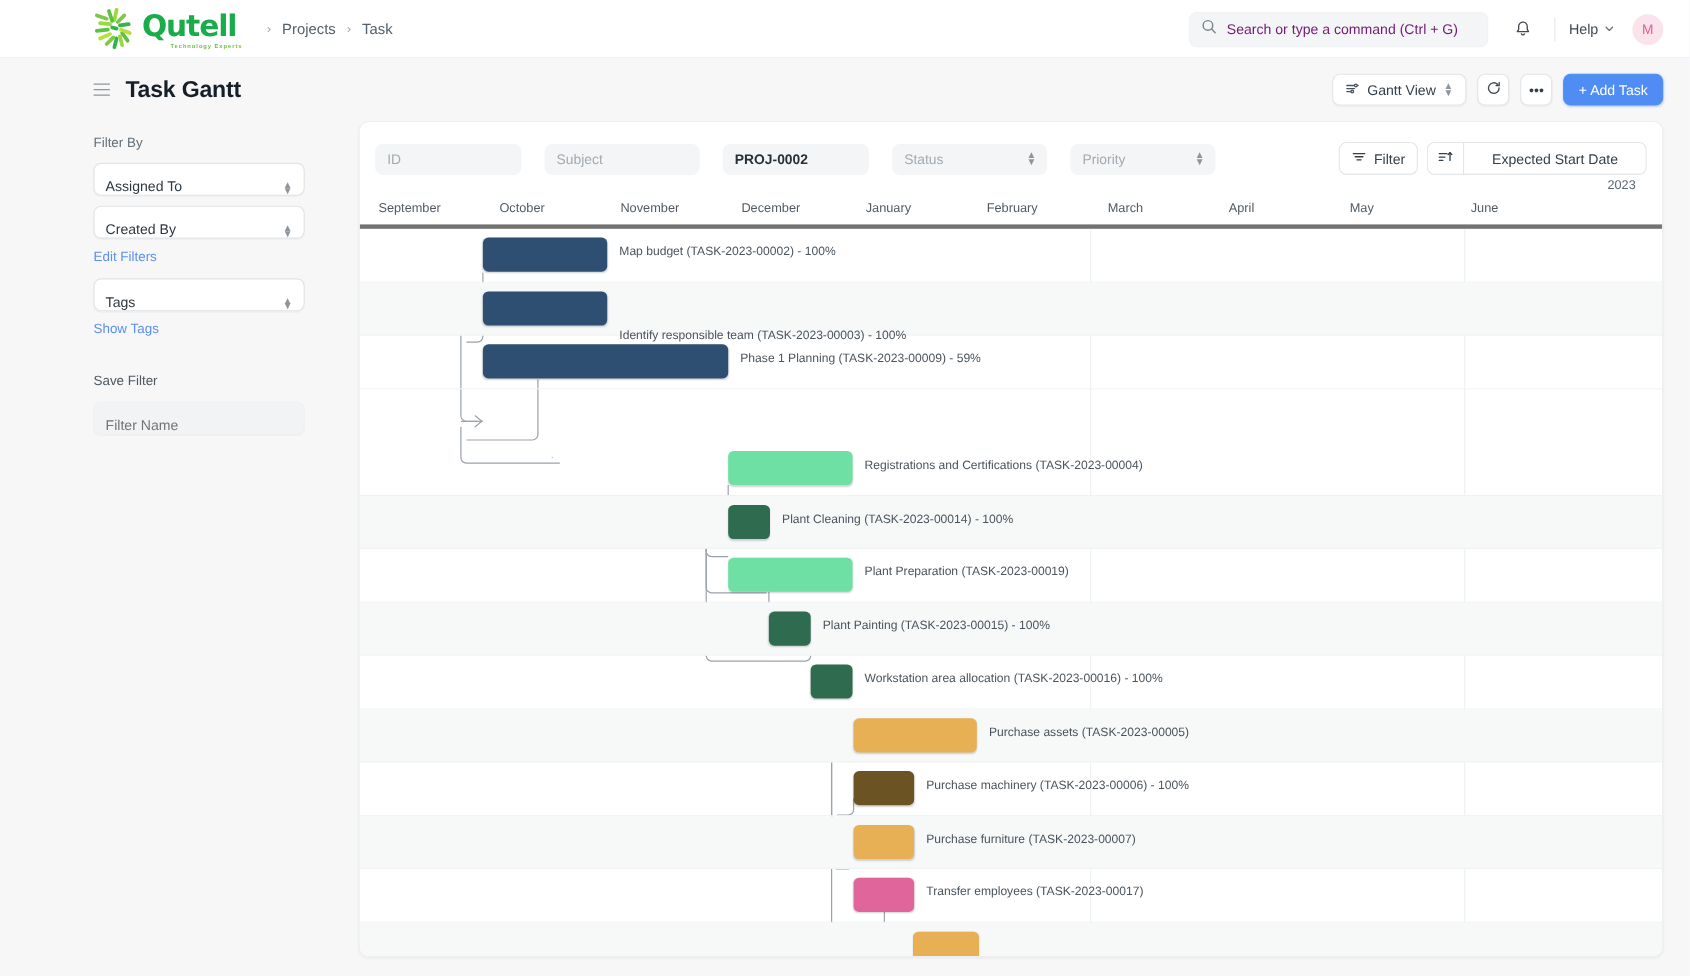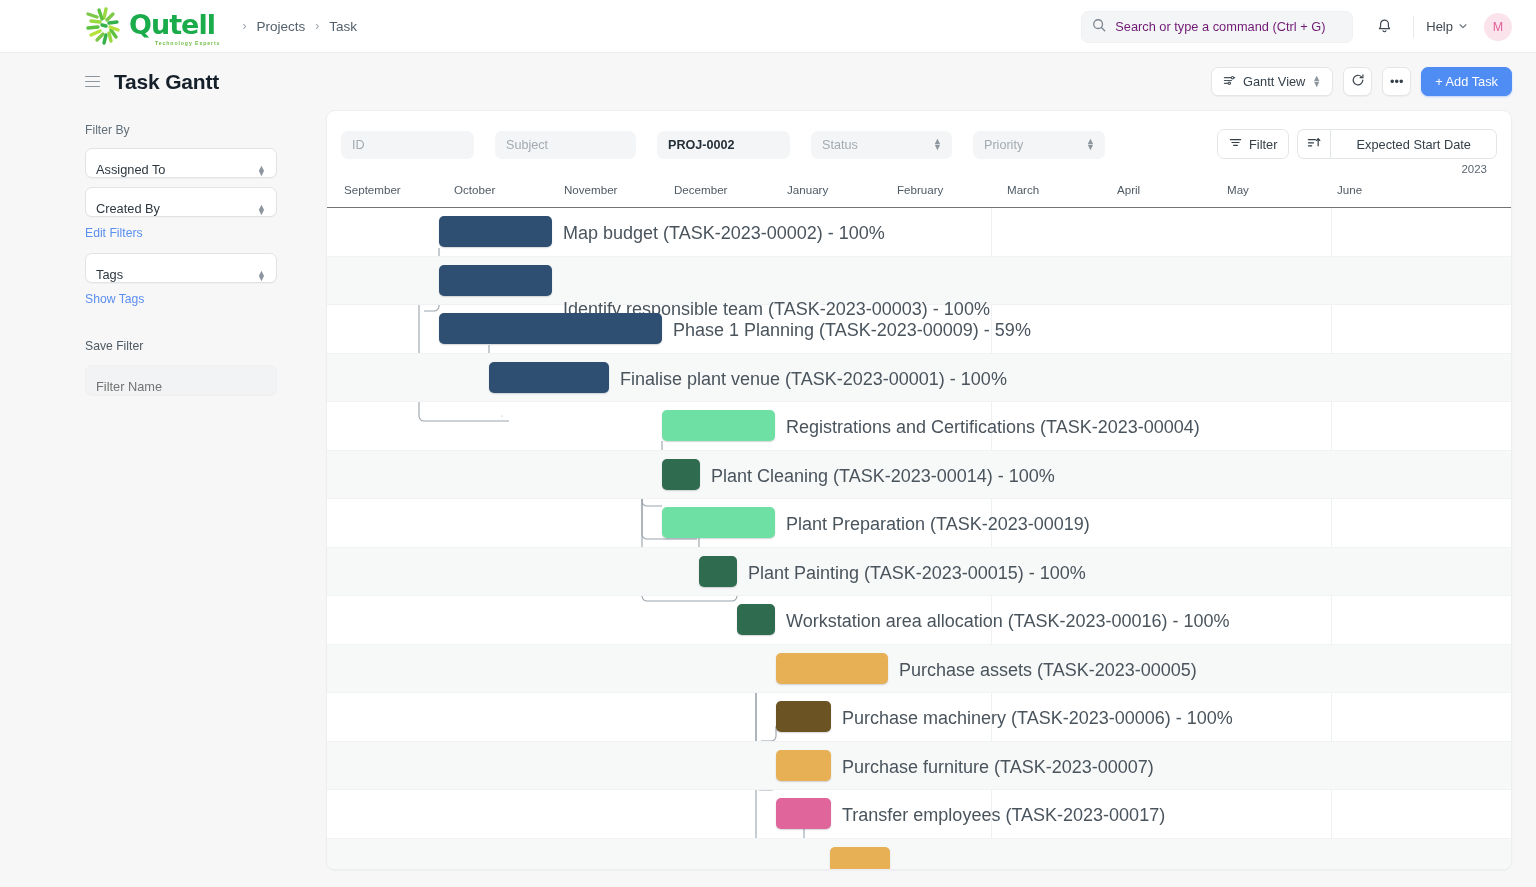--- a/index.html
+++ b/index.html
@@ -122,38 +122,38 @@
   .sortgroup .l { border-radius: 7px 0 0 7px; border-right: 0; padding: 0 9px; }
   .sortgroup .r { border-radius: 0 7px 7px 0; padding: 0 25px; }
 
   
   .tl { position: relative; }
   .year {
     height: 24px; position: relative; font-size: 11.5px; color: #5b6672;
   }
   .year span { position: absolute; right: 24px; top: 4px; }
   .months {
-    height: 25px; position: relative; border-bottom: 1px solid #737373; text-decoration: underline;
+    height: 25px; position: relative; border-bottom: 4px solid #737373; text-decoration: underline;
   }
   .months .m {
     position: absolute; top: 0; font-size: 11.6px; color: #4f5a64; white-space: nowrap;
   }
   .grid-area { position: relative; height: 663px; overflow: hidden; }
   .vline { position: absolute; top: 0; bottom: 0; width: 1px; background: #eef0f1; }
   .row {
     position: absolute; left: 0; right: 0; height: 48.5px;
     border-bottom: 1px solid #f1f2f3;
   }
   .row.alt { background: #f7f8f8; }
   .bar {
     position: absolute; height: 31px; top: 8px; border-radius: 5px;
     box-shadow: 0 1px 1.5px rgba(16,24,40,.18);
   }
   .blabel {
-    position: absolute; top: 15px; font-size: 18px; color: #4a545d; white-space: nowrap;
+    position: absolute; top: 15px; font-size: 11px; color: #4a545d; white-space: nowrap;
   }
   .conn { position: absolute; pointer-events: none; overflow: visible; }
 </style>
 </head>
 <body>
 
 <div class="navbar">
   <div class="brand">
     <div class="logo-mark">
       <svg width="46" height="40" viewBox="0 0 46 40">
@@ -403,24 +403,20 @@
             <div class="blabel" style="left: 236px;">Map budget (TASK-2023-00002) - 100%</div>
           </div>
           <div class="row alt" style="top: 48.5px;">
             <div class="bar" style="left: 112px; width: 113px; background: rgb(46, 79, 114);"></div>
             <div class="blabel" style="left: 236px; margin-top: 27px;">Identify responsible team (TASK-2023-00003) - 100%</div>
           </div>
           <div class="row" style="top: 97px;">
             <div class="bar" style="left: 112px; width: 223px; background: rgb(46, 79, 114);"></div>
             <div class="blabel" style="left: 346px;">Phase 1 Planning (TASK-2023-00009) - 59%</div>
           </div>
-          <div class="row alt" style="top: 145.5px;">
-            <div class="bar" style="left: 162px; width: 120px; background: rgb(46, 79, 114);"></div>
-            <div class="blabel" style="left: 293px;">Finalise plant venue (TASK-2023-00001) - 100%</div>
-          </div>
           <div class="row" style="top: 194px;">
             <div class="bar" style="left: 335px; width: 113px; background: rgb(110, 224, 164);"></div>
             <div class="blabel" style="left: 459px;">Registrations and Certifications (TASK-2023-00004)</div>
           </div>
           <div class="row alt" style="top: 242.5px;">
             <div class="bar" style="left: 335px; width: 38px; background: rgb(47, 107, 79);"></div>
             <div class="blabel" style="left: 384px;">Plant Cleaning (TASK-2023-00014) - 100%</div>
           </div>
           <div class="row" style="top: 291px;">
             <div class="bar" style="left: 335px; width: 113px; background: rgb(110, 224, 164);"></div>

